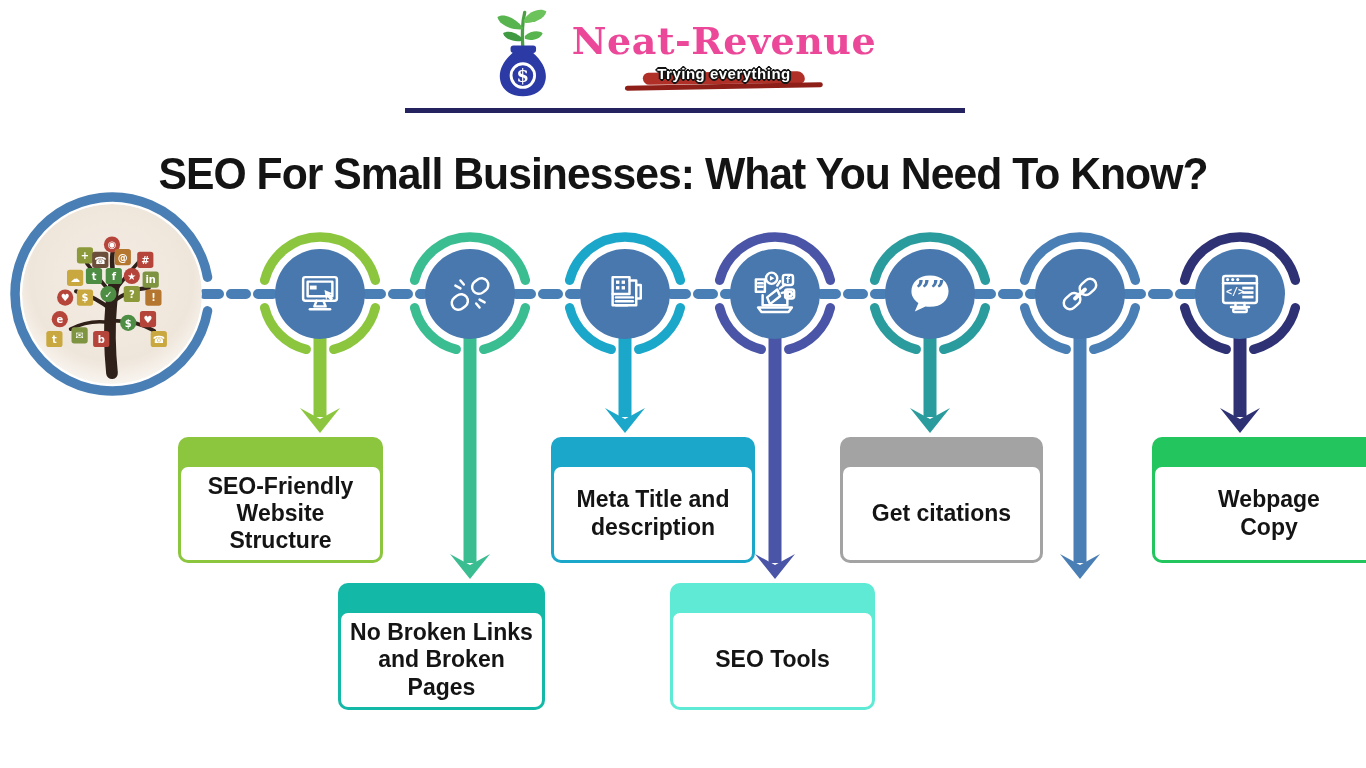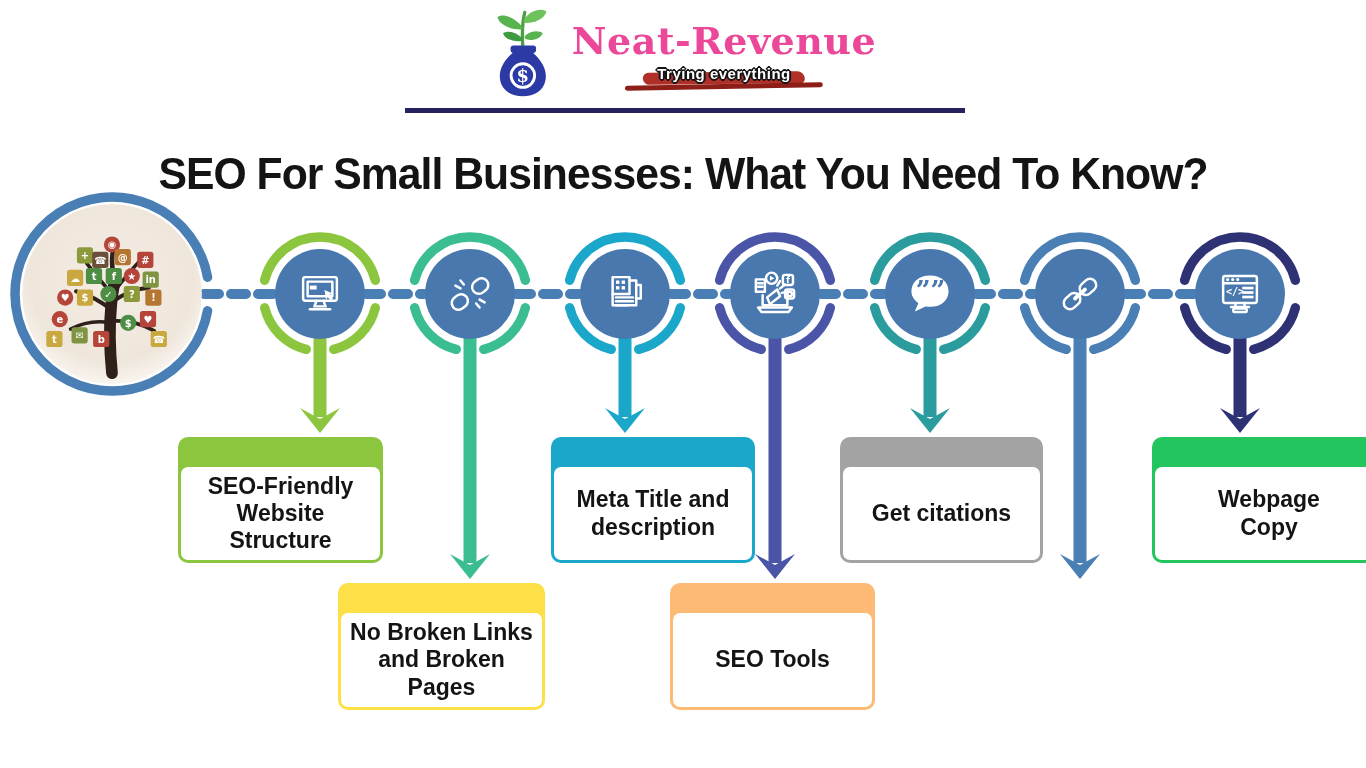--- a/index.html
+++ b/index.html
@@ -206,21 +206,21 @@
           <g transform="rotate(-38 24 24)">
             <rect x="5" y="18" width="15" height="12" rx="6"></rect>
             <rect x="28" y="18" width="15" height="12" rx="6"></rect>
           </g>
           <line x1="15.5" y1="12" x2="18.5" y2="15.5"></line>
           <line x1="11" y1="16.5" x2="15.5" y2="19"></line>
           <line x1="32.5" y1="36" x2="29.5" y2="32.5"></line>
           <line x1="37" y1="31.5" x2="32.5" y2="29"></line>
         </svg>
       </div>
-      <div class="info-box" style="left: 338px; top: 583px; width: 207px; height: 127px; background: #fde047;">
+      <div class="info-box" style="left: 338px; top: 583px; width: 207px; height: 127px; background: #14b8a6;">
         <div class="box-body">
           <div class="box-label">No Broken Links
 and Broken Pages</div>
         </div>
       </div>
       <div class="node-circle" style="left: 580px; top: 249px; background: rgb(72, 120, 174);">
         <svg width="54" height="54" viewBox="0 0 48 48" fill="none" stroke="#fff" stroke-width="2.2" stroke-linejoin="round" stroke-linecap="round">
           <rect x="13" y="9" width="15" height="15"></rect>
           <rect x="16" y="12" width="3" height="3" fill="#fff" stroke="none"></rect>
           <rect x="21" y="12" width="3" height="3" fill="#fff" stroke="none"></rect>
@@ -251,21 +251,21 @@
           <text x="35.5" y="14.3" font-size="8" font-weight="bold" fill="#fff" stroke="none" text-anchor="middle" font-family="DejaVu Sans">f</text>
           <circle cx="21" cy="10" r="5"></circle>
           <path d="M19.5 7.8 l4 2.2 -4 2.2 z" fill="#fff" stroke="none"></path>
           <rect x="33" y="20" width="8" height="8" rx="2"></rect>
           <circle cx="37" cy="24" r="2"></circle>
           <rect x="7" y="11" width="8" height="11"></rect>
           <line x1="9" y1="14.5" x2="13" y2="14.5"></line>
           <line x1="9" y1="17.5" x2="13" y2="17.5"></line>
         </svg>
       </div>
-      <div class="info-box" style="left: 670px; top: 583px; width: 205px; height: 127px; background: #fdba74;">
+      <div class="info-box" style="left: 670px; top: 583px; width: 205px; height: 127px; background: #5eead4;">
         <div class="box-body">
           <div class="box-label">SEO Tools</div>
         </div>
       </div>
       <div class="node-circle" style="left: 885px; top: 249px; background: rgb(72, 120, 174);">
         <svg width="54" height="54" viewBox="0 0 48 48" fill="none" stroke="#fff" stroke-width="2.2" stroke-linejoin="round" stroke-linecap="round">
           <path d="M24 7.5 C13.5 7.5 7.5 14 7.5 21.5 c0 4.6 2.6 8.2 6.2 10.4 L10.5 39.5 l9.5 -4.5 c1.3 .25 2.6 .4 4 .4 C34.5 35.4 40.5 29 40.5 21.5 40.5 14 34.5 7.5 24 7.5 z" fill="#fff" stroke="none"></path>
           <text x="24.5" y="28.5" text-anchor="middle" font-size="23" font-weight="bold" fill="#4878AE" stroke="none" font-family="DejaVu Serif">””</text>
         </svg>
       </div>

